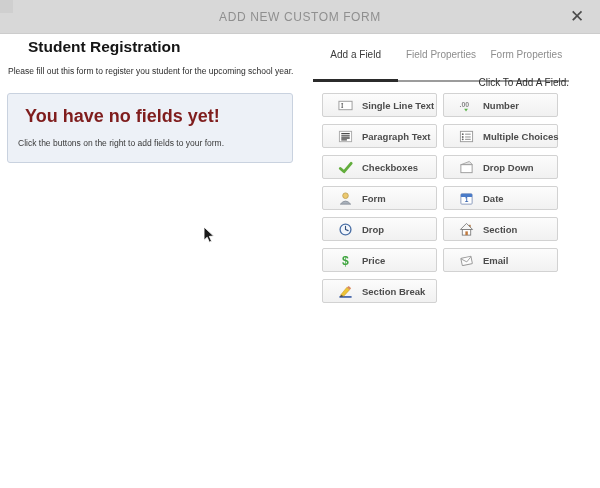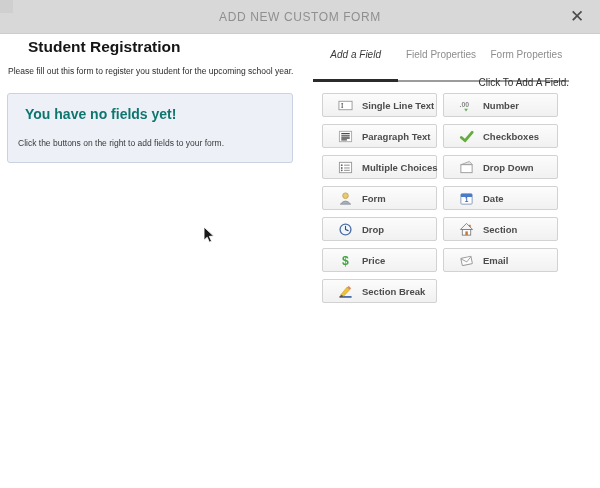--- a/index.html
+++ b/index.html
@@ -34,36 +34,36 @@
     position:absolute;left:8px;top:66px;width:290px;
     font-size:8.5px;color:#2b2b2b;
   }
   .empty-box{
     position:absolute;left:7px;top:93px;width:284px;height:68px;
     background:#edf1f7;border:1px solid #c9d2df;border-radius:3px;
     box-sizing:content-box;
   }
   .empty-headline{
     position:absolute;left:17px;top:12px;
-    font-size:14px;font-weight:bold;color:#0f766e;
+    font-size:18px;font-weight:bold;color:#7f1d1d;
   }
   .empty-hint{
     position:absolute;left:10px;top:44px;
     font-size:8.5px;color:#3a3a3a;
   }
   
   .tabs{
     position:absolute;left:313px;top:49px;width:256px;display:flex;
   }
   .tab{
     flex:1;text-align:center;font-size:10px;color:#8d8d8d;
     padding-bottom:20px;border-bottom:2px solid #9c9c9c;cursor:pointer;
   }
   .tab.active{
-    color:#3a3a3a;border-bottom:3px solid #2b2b2b;padding-bottom:16px;font-style:italic;
+    color:#3a3a3a;border-bottom:3px solid #2b2b2b;padding-bottom:16px;
   }
   .instruction{
     position:absolute;left:313px;top:77px;width:256px;text-align:right;
     font-size:10px;color:#2e2e2e;
   }
   .field-grid{
     position:absolute;left:322px;top:93px;width:236px;
     display:grid;grid-template-columns:115px 115px;grid-auto-rows:24px;
     column-gap:6px;row-gap:7px;
   }
@@ -125,38 +125,38 @@
   <div class="field-btn">
     <svg viewBox="0 0 16 16">
         <rect x="1.5" y="2.5" width="13" height="11" fill="#fff" stroke="#aaa"></rect>
         <path d="M3.5 5 h9 M3.5 7.3 h9 M3.5 9.6 h9 M3.5 11.5 h6" stroke="#4a4a4a" stroke-width="1.4"></path>
       </svg>
     <span class="lbl">Paragraph Text</span>
   </div>
 
   <div class="field-btn">
     <svg viewBox="0 0 16 16">
-        <path d="M2.5 9 L6.5 12.5 L14 3.5" fill="none" stroke="#62ad3c" stroke-width="3" stroke-linecap="round" stroke-linejoin="round"></path>
-      </svg>
-    <span class="lbl">Checkboxes</span>
-  </div>
-
-  <div class="field-btn">
-    <svg viewBox="0 0 16 16">
         <rect x="1.5" y="2.5" width="13" height="11" fill="#fff" stroke="#9a9a9a"></rect>
         <circle cx="4" cy="5.5" r="1" fill="#666"></circle>
         <circle cx="4" cy="8.5" r="1" fill="#666"></circle>
         <circle cx="4" cy="11" r="1" fill="#666"></circle>
         <path d="M6.5 5.5 h6 M6.5 8.5 h6 M6.5 11 h6" stroke="#888" stroke-width="1"></path>
       </svg>
     <span class="lbl">Multiple Choices</span>
   </div>
 
   <div class="field-btn">
     <svg viewBox="0 0 16 16">
+        <path d="M2.5 9 L6.5 12.5 L14 3.5" fill="none" stroke="#62ad3c" stroke-width="3" stroke-linecap="round" stroke-linejoin="round"></path>
+      </svg>
+    <span class="lbl">Checkboxes</span>
+  </div>
+
+  <div class="field-btn">
+    <svg viewBox="0 0 16 16">
         <polygon points="2,5 11,1.5 14,4.5 14,5" fill="#e2e2e2" stroke="#9a9a9a" stroke-width="0.8"></polygon>
         <rect x="2" y="5" width="12" height="8.5" fill="#fff" stroke="#9a9a9a"></rect>
       </svg>
     <span class="lbl">Drop Down</span>
   </div>
 
   <div class="field-btn">
     <svg viewBox="0 0 16 16">
         <circle cx="8" cy="5" r="3" fill="#ecc96f" stroke="#b89a4e" stroke-width="0.8"></circle>
         <path d="M2.5 14 Q8 7.5 13.5 14 Z" fill="#aab2bc" stroke="#7d8691" stroke-width="0.8"></path>

